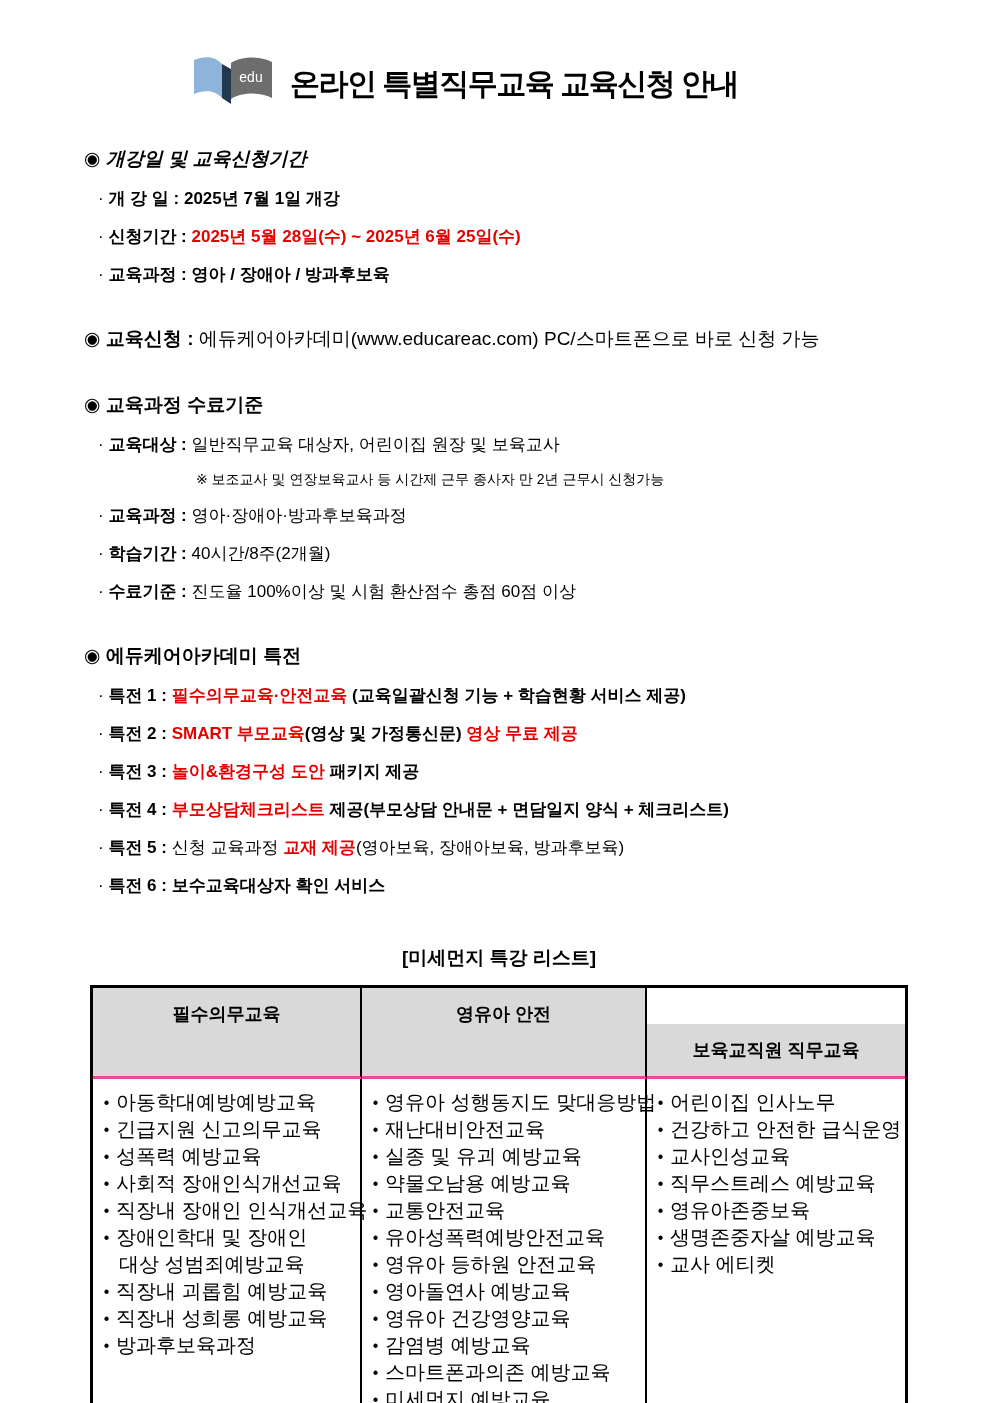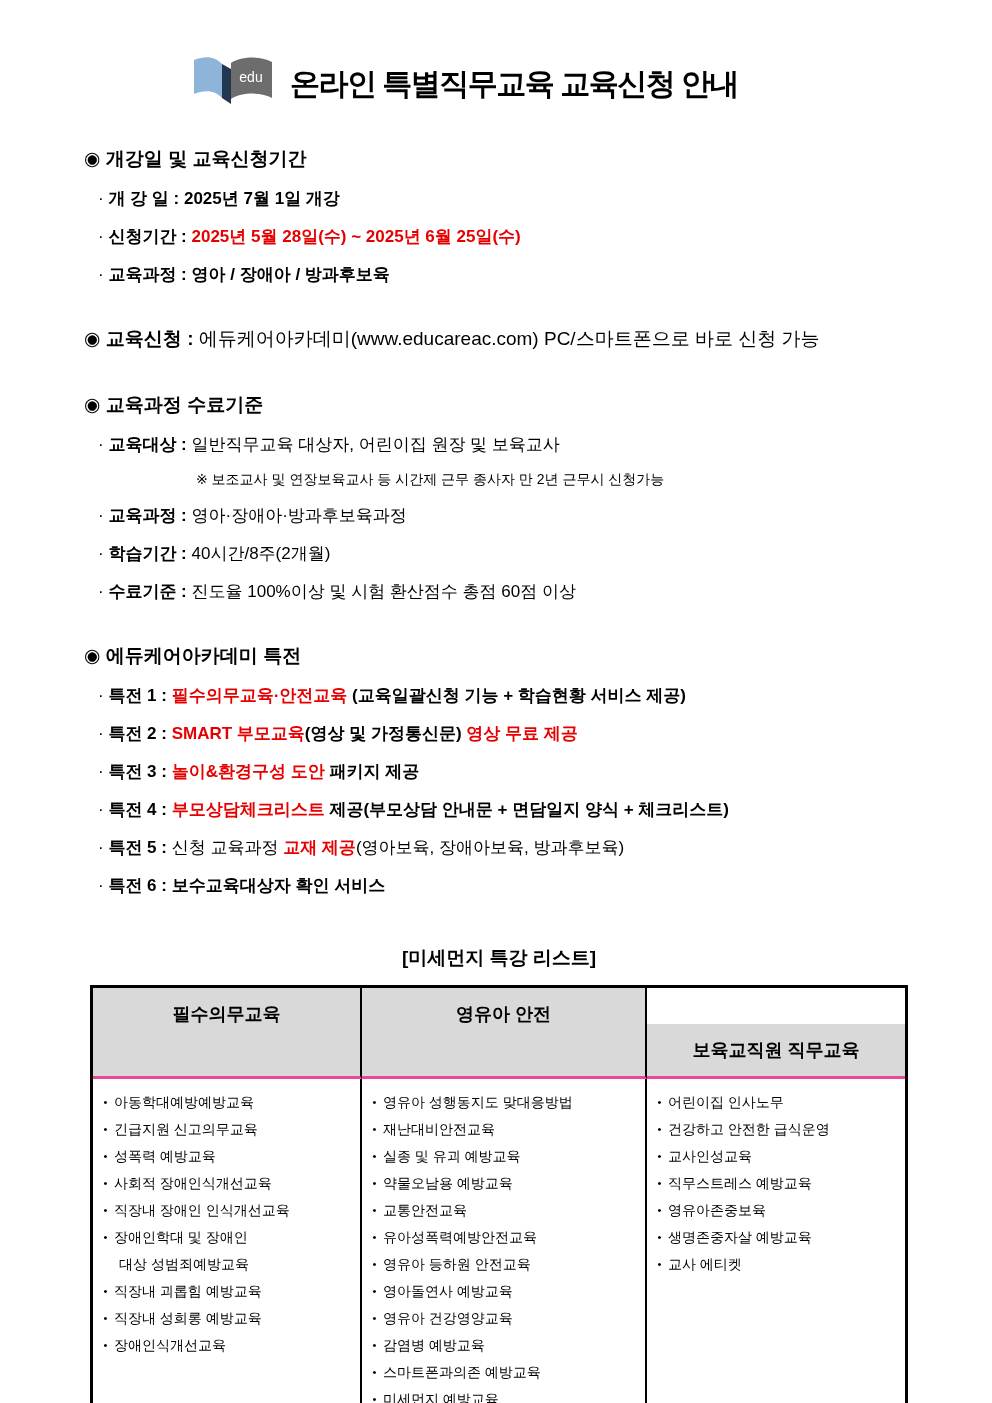--- a/index.html
+++ b/index.html
@@ -15,39 +15,39 @@
   .doc{padding:52px 56px 0 84px;box-sizing:border-box;}
 
   
   .hdr{display:flex;align-items:center;gap:10px;margin:0 0 30px 100px;}
   .logo{width:96px;height:64px;flex:0 0 auto;}
   .title{font-size:30px;font-weight:800;letter-spacing:-1.5px;white-space:nowrap;}
 
   
   .line{white-space:nowrap;}
   .line.h{font-size:19px;margin:40px 0 12px 0;}
-  .line.h.first{margin-top:6px;}
+  .line.h.first{margin-top:6px;font-style:italic;}
   .line.i{font-size:17px;margin:15px 0 15px 14px;}
   .line.note{font-size:14px;margin:4px 0 10px 112px;color:#000000;}
   .seg-b{font-weight:bold;}
   .seg-n{font-weight:normal;}
   .seg-rb{font-weight:bold;color:var(--red);}
 
   
   .table-block{width:818px;margin:48px 0 0 6px;}
   .table-title{text-align:center;font-size:19px;font-weight:bold;margin:0 0 14px 0;}
   .sp-table{border:3px solid #000;background:#fff;}
   .thead{display:grid;grid-template-columns:269px 285px 258px;}
   .th{background:var(--thead-bg);text-align:center;font-weight:bold;font-size:18px;
       padding:14px 0;border-right:2px solid #000;border-bottom:3px solid #ec4899;}
   .th:last-child{border-right:none;margin-top:36px;}
   .tbody{display:grid;grid-template-columns:269px 285px 258px;}
   .tcol{border-right:2px solid #000;padding:10px 4px 14px 10px;}
   .tcol:last-child{border-right:none;}
-  .titem{font-size:14px;line-height:27px;white-space:nowrap;}
+  .titem{font-size:20px;line-height:27px;white-space:nowrap;}
   .titem .tb{display:inline-block;margin-right:6px;transform:scale(.8);}
   .titem.cont{padding-left:16px;}
 </style>
 </head>
 <body>
 
 <div class="doc">
 
   <div class="hdr">
     <svg class="logo" viewBox="0 0 96 64" aria-hidden="true">
@@ -92,21 +92,21 @@
         <div class="tcol">
             <div class="titem"><span class="tb">•</span><span>아동학대예방예방교육</span></div>
             <div class="titem"><span class="tb">•</span><span>긴급지원 신고의무교육</span></div>
             <div class="titem"><span class="tb">•</span><span>성폭력 예방교육</span></div>
             <div class="titem"><span class="tb">•</span><span>사회적 장애인식개선교육</span></div>
             <div class="titem"><span class="tb">•</span><span>직장내 장애인 인식개선교육</span></div>
             <div class="titem"><span class="tb">•</span><span>장애인학대 및 장애인</span></div>
             <div class="titem cont"><span>대상 성범죄예방교육</span></div>
             <div class="titem"><span class="tb">•</span><span>직장내 괴롭힘 예방교육</span></div>
             <div class="titem"><span class="tb">•</span><span>직장내 성희롱 예방교육</span></div>
-            <div class="titem"><span class="tb">•</span><span>장애인식개선교육</span></div>
+            <div class="titem"><span class="tb">•</span><span>방과후보육과정</span></div>
           </div>
         <div class="tcol">
             <div class="titem"><span class="tb">•</span><span>영유아 성행동지도 맞대응방법</span></div>
             <div class="titem"><span class="tb">•</span><span>재난대비안전교육</span></div>
             <div class="titem"><span class="tb">•</span><span>실종 및 유괴 예방교육</span></div>
             <div class="titem"><span class="tb">•</span><span>약물오남용 예방교육</span></div>
             <div class="titem"><span class="tb">•</span><span>교통안전교육</span></div>
             <div class="titem"><span class="tb">•</span><span>유아성폭력예방안전교육</span></div>
             <div class="titem"><span class="tb">•</span><span>영유아 등하원 안전교육</span></div>
             <div class="titem"><span class="tb">•</span><span>영아돌연사 예방교육</span></div>

